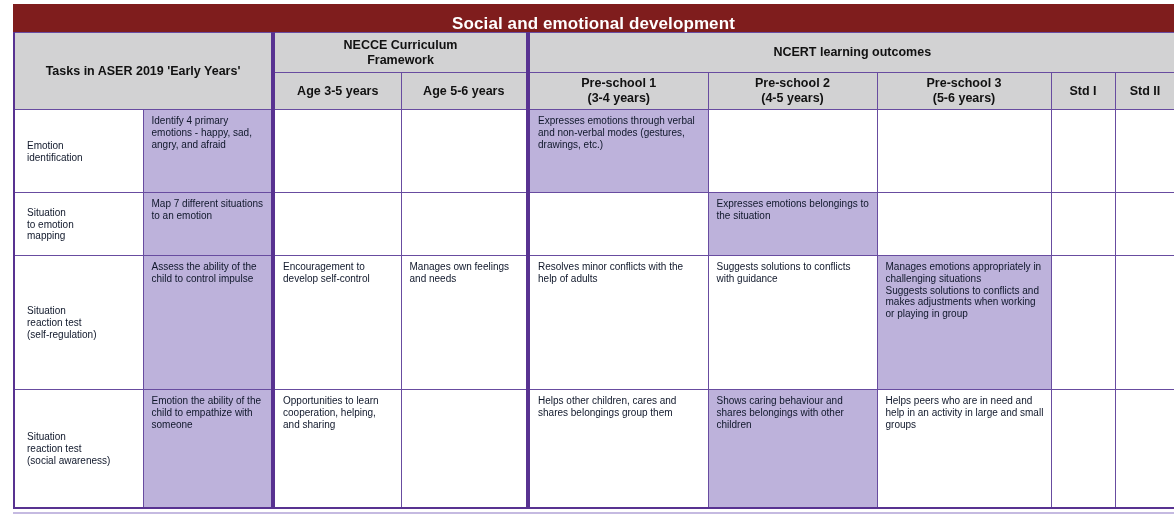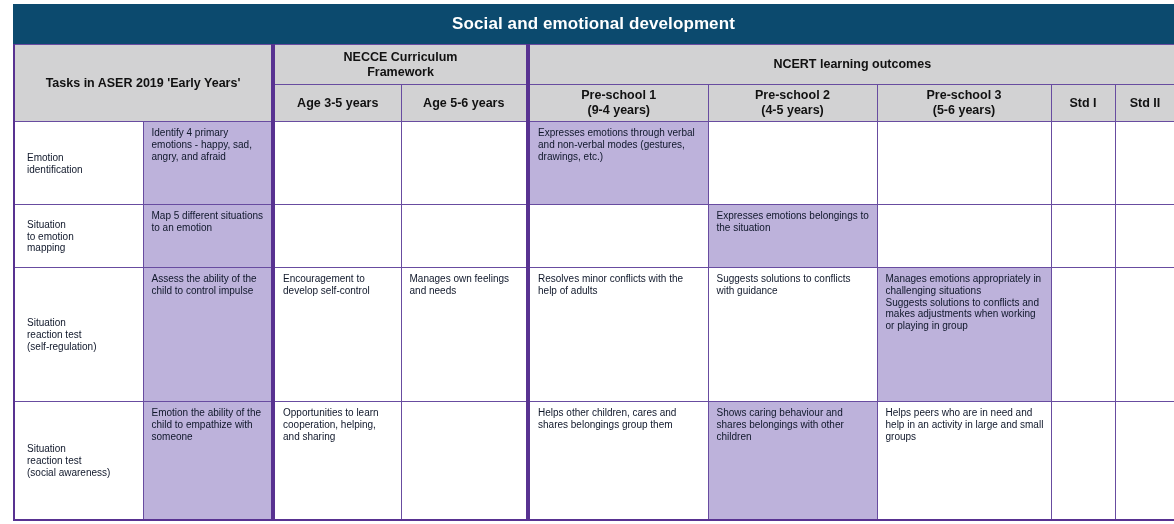--- a/index.html
+++ b/index.html
@@ -7,22 +7,22 @@
     position:relative;
     width:1174px;height:524px;
     overflow:hidden;
     background:#ffffff;
     font-family:"Liberation Sans",sans-serif;
   }
   .table-wrap{
     position:absolute;left:13px;top:4px;width:1161px;
   }
   .title-bar{
-    width:100%;height:40px;
-    background:#0c4a6e;
+    width:100%;height:28px;
+    background:#7f1d1d;
     color:#ffffff;
     font-size:17px;font-weight:bold;
     text-align:center;line-height:40px;
     letter-spacing:0.1px;
     box-sizing:border-box;
   }
   table{
     border-collapse:collapse;
     table-layout:fixed;
     width:1161px;
@@ -91,21 +91,21 @@
         <tr class="grow">
           <th colspan="2" rowspan="2">Tasks in ASER 2019 'Early Years'</th>
           <th colspan="2" class="sep">NECCE Curriculum
 Framework</th>
           <th colspan="5" class="sep">NCERT learning outcomes</th>
         </tr>
         <tr class="srow">
           <th class="sep">Age 3-5 years</th>
           <th>Age 5-6 years</th>
           <th class="sep">Pre-school 1
-(9-4 years)</th>
+(3-4 years)</th>
           <th>Pre-school 2
 (4-5 years)</th>
           <th>Pre-school 3
 (5-6 years)</th>
           <th>Std I</th>
           <th>Std II</th>
         </tr>
       </thead>
       <tbody>
         <tr class="r1">
@@ -117,21 +117,21 @@
           <td class="sep hl">Expresses emotions through verbal and non-verbal modes (gestures, drawings, etc.)</td>
           <td></td>
           <td></td>
           <td></td>
           <td></td>
         </tr>
         <tr class="r2">
           <td class="vmid">Situation
 to emotion
 mapping</td>
-          <td class="hl">Map 5 different situations to an emotion</td>
+          <td class="hl">Map 7 different situations to an emotion</td>
           <td class="sep"></td>
           <td></td>
           <td class="sep"></td>
           <td class="hl">Expresses emotions belongings to the situation</td>
           <td></td>
           <td></td>
           <td></td>
         </tr>
         <tr class="r3">
           <td class="vmid">Situation

